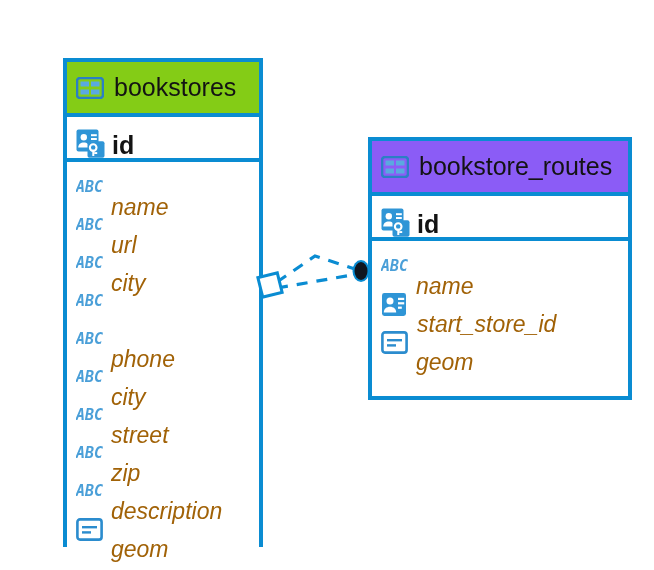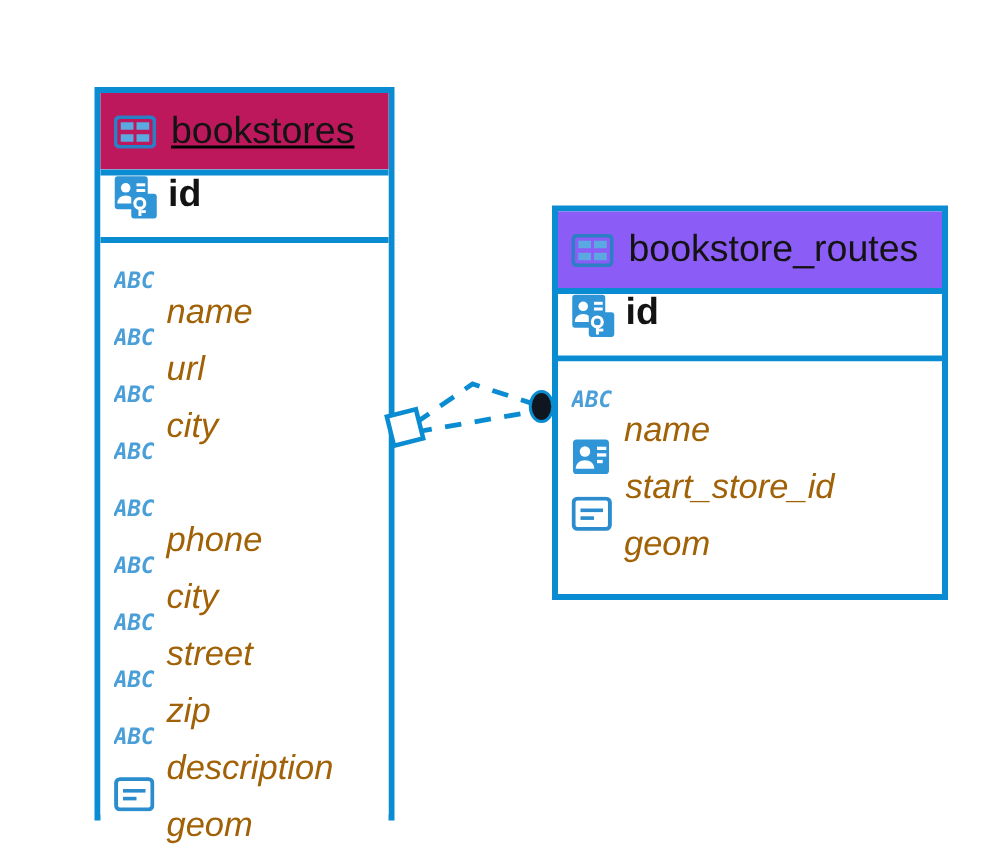--- a/index.html
+++ b/index.html
@@ -47,38 +47,37 @@
   
   .entity-header {
     display: flex;
     align-items: center;
     box-sizing: border-box;
     padding: 0 10px 0 9px;
     height: 51px;
     flex: 0 0 auto;
   }
   .entity-header.accent {
-    background: #be185d;
-    text-decoration: underline;
+    background: #84cc16;
   }
   .entity-header.plain {
     background: #8b5cf6;
   }
   .entity-title {
     font-size: 25px;
     color: #131313;
     line-height: 1;
     margin-left: 10px;
     white-space: nowrap;
   }
 
   
   .entity-pk {
     display: flex;
-    align-items: flex-start;
+    align-items: flex-end;
     box-sizing: border-box;
     padding: 0 10px 0 9px;
     height: 49px;
     flex: 0 0 auto;
     background: #ffffff;
     border-top: 4px solid #0a8cd2;
     border-bottom: 4px solid #0a8cd2;
   }
   .pk-label {
     font-size: 25px;

